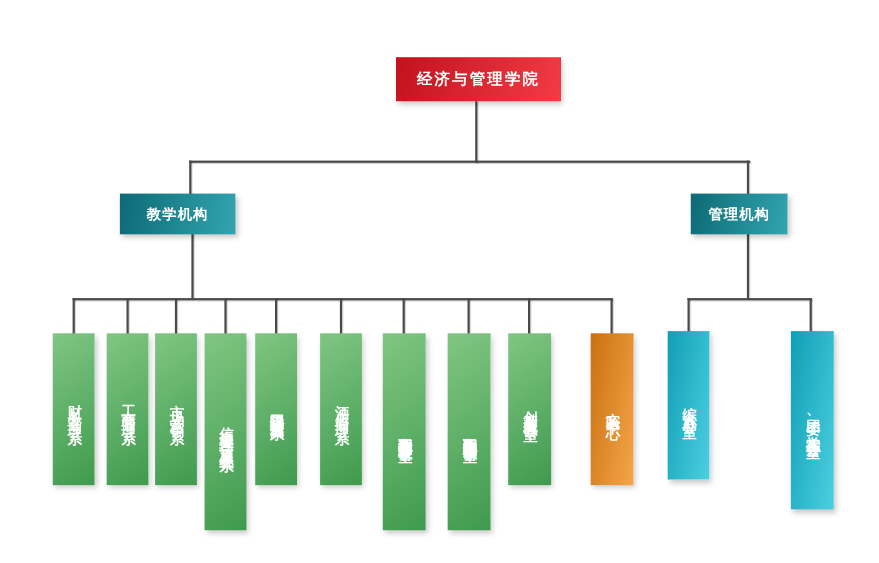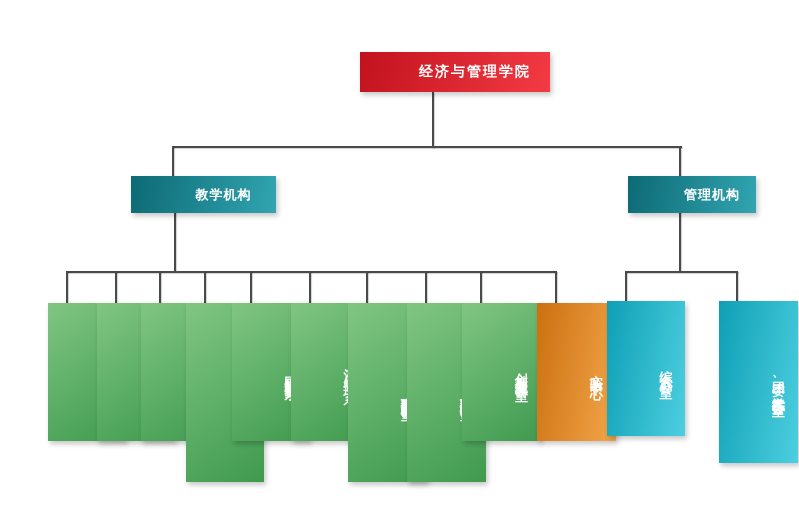--- a/index.html
+++ b/index.html
@@ -7,21 +7,20 @@
     position:relative;
     width:799px;height:512px;
     background:var(--background,#ffffff);
     font-family:"DejaVu Sans","Liberation Sans",sans-serif;
     overflow:hidden;
   }
   .node{
     position:absolute;
     display:flex;align-items:center;justify-content:center;
     box-shadow:2px 3px 5px rgba(0,0,0,0.22);
-    padding-left:40px;
   }
   .node-root{background:linear-gradient(110deg,var(--root_gradient-a,#c1121e),var(--root_gradient-b,#f43b44));}
   .node-branch{background:linear-gradient(100deg,var(--branch_gradient-a,#0d6a75),var(--branch_gradient-b,#31a5b0));}
   .node-dept{background:linear-gradient(145deg,var(--dept_gradient-a,#80c683),var(--dept_gradient-b,#3f9a4e));}
   .node-highlight{background:linear-gradient(100deg,var(--highlight_gradient-a,#cb7010),var(--highlight_gradient-b,#f3a64a));}
   .node-office{background:linear-gradient(100deg,var(--office_gradient-a,#0f9fb5),var(--office_gradient-b,#4ccfe0));}
   .hlabel{
     color:var(--label_text,#ffffff);
     font-weight:bold;font-size:14px;letter-spacing:2px;
     white-space:nowrap;
@@ -65,21 +64,21 @@
 
   <div class="line" style="left:679px;top:212px;width:2px;height:60px;"></div>
   <div class="line" style="left:625px;top:271px;width:113px;height:2px;"></div>
   <div class="line" style="left:625px;top:271px;width:2px;height:31px;"></div>
   <div class="line" style="left:736px;top:271px;width:2px;height:31px;"></div>
 
   <div class="node node-root" style="left:360px;top:52px;width:150px;height:40px;">
     <span class="hlabel">经济与管理学院</span>
   </div>
 
-  <div class="node node-branch" style="left:131px;top:176px;width:105px;height:37px;">
+  <div class="node node-branch" style="left:109px;top:176px;width:105px;height:37px;">
     <span class="hlabel small">教学机构</span>
   </div>
   <div class="node node-branch" style="left:628px;top:176px;width:88px;height:37px;">
     <span class="hlabel small">管理机构</span>
   </div>
 
   <div class="node node-dept" style="left:48px;top:303px;width:38px;height:138px;">
     <span class="vlabel" style="letter-spacing:6px;">财务管理系</span>
   </div>
   <div class="node node-dept" style="left:97px;top:303px;width:38px;height:138px;">

